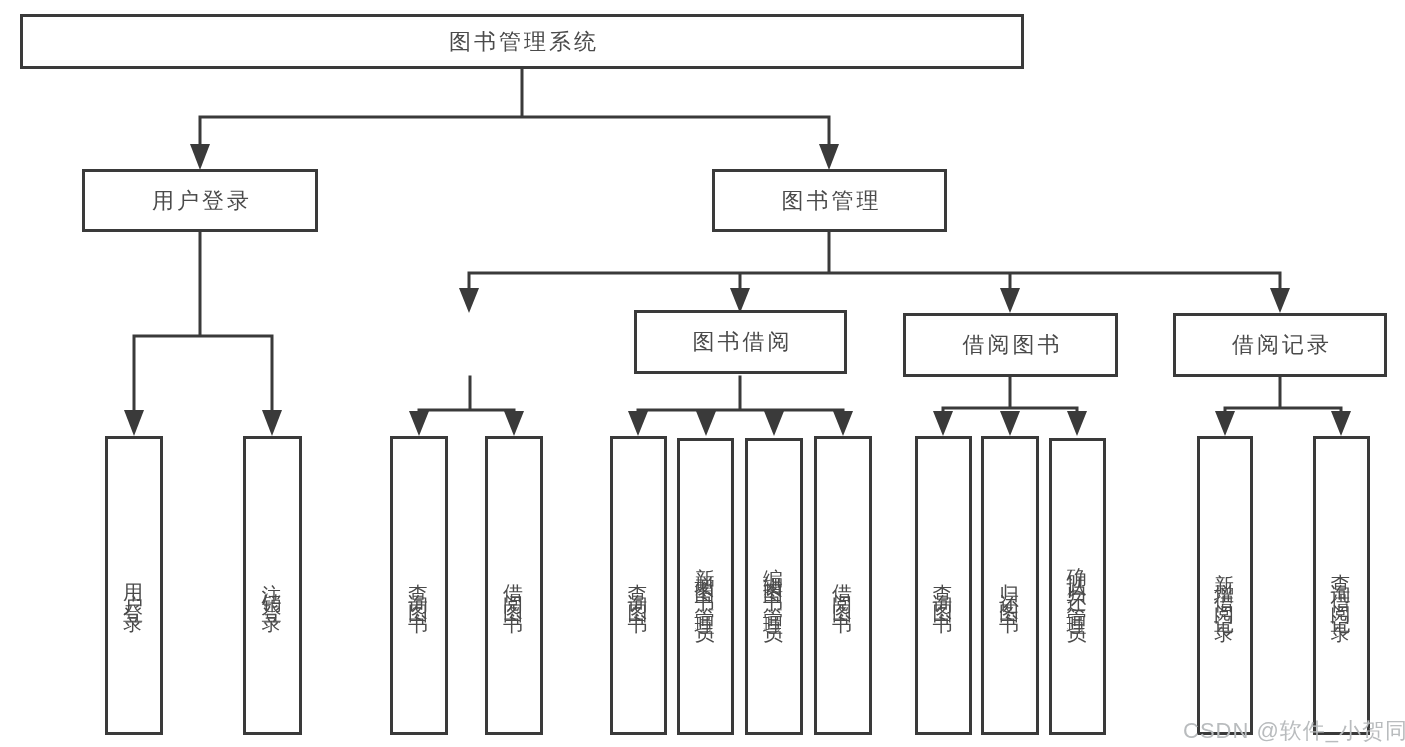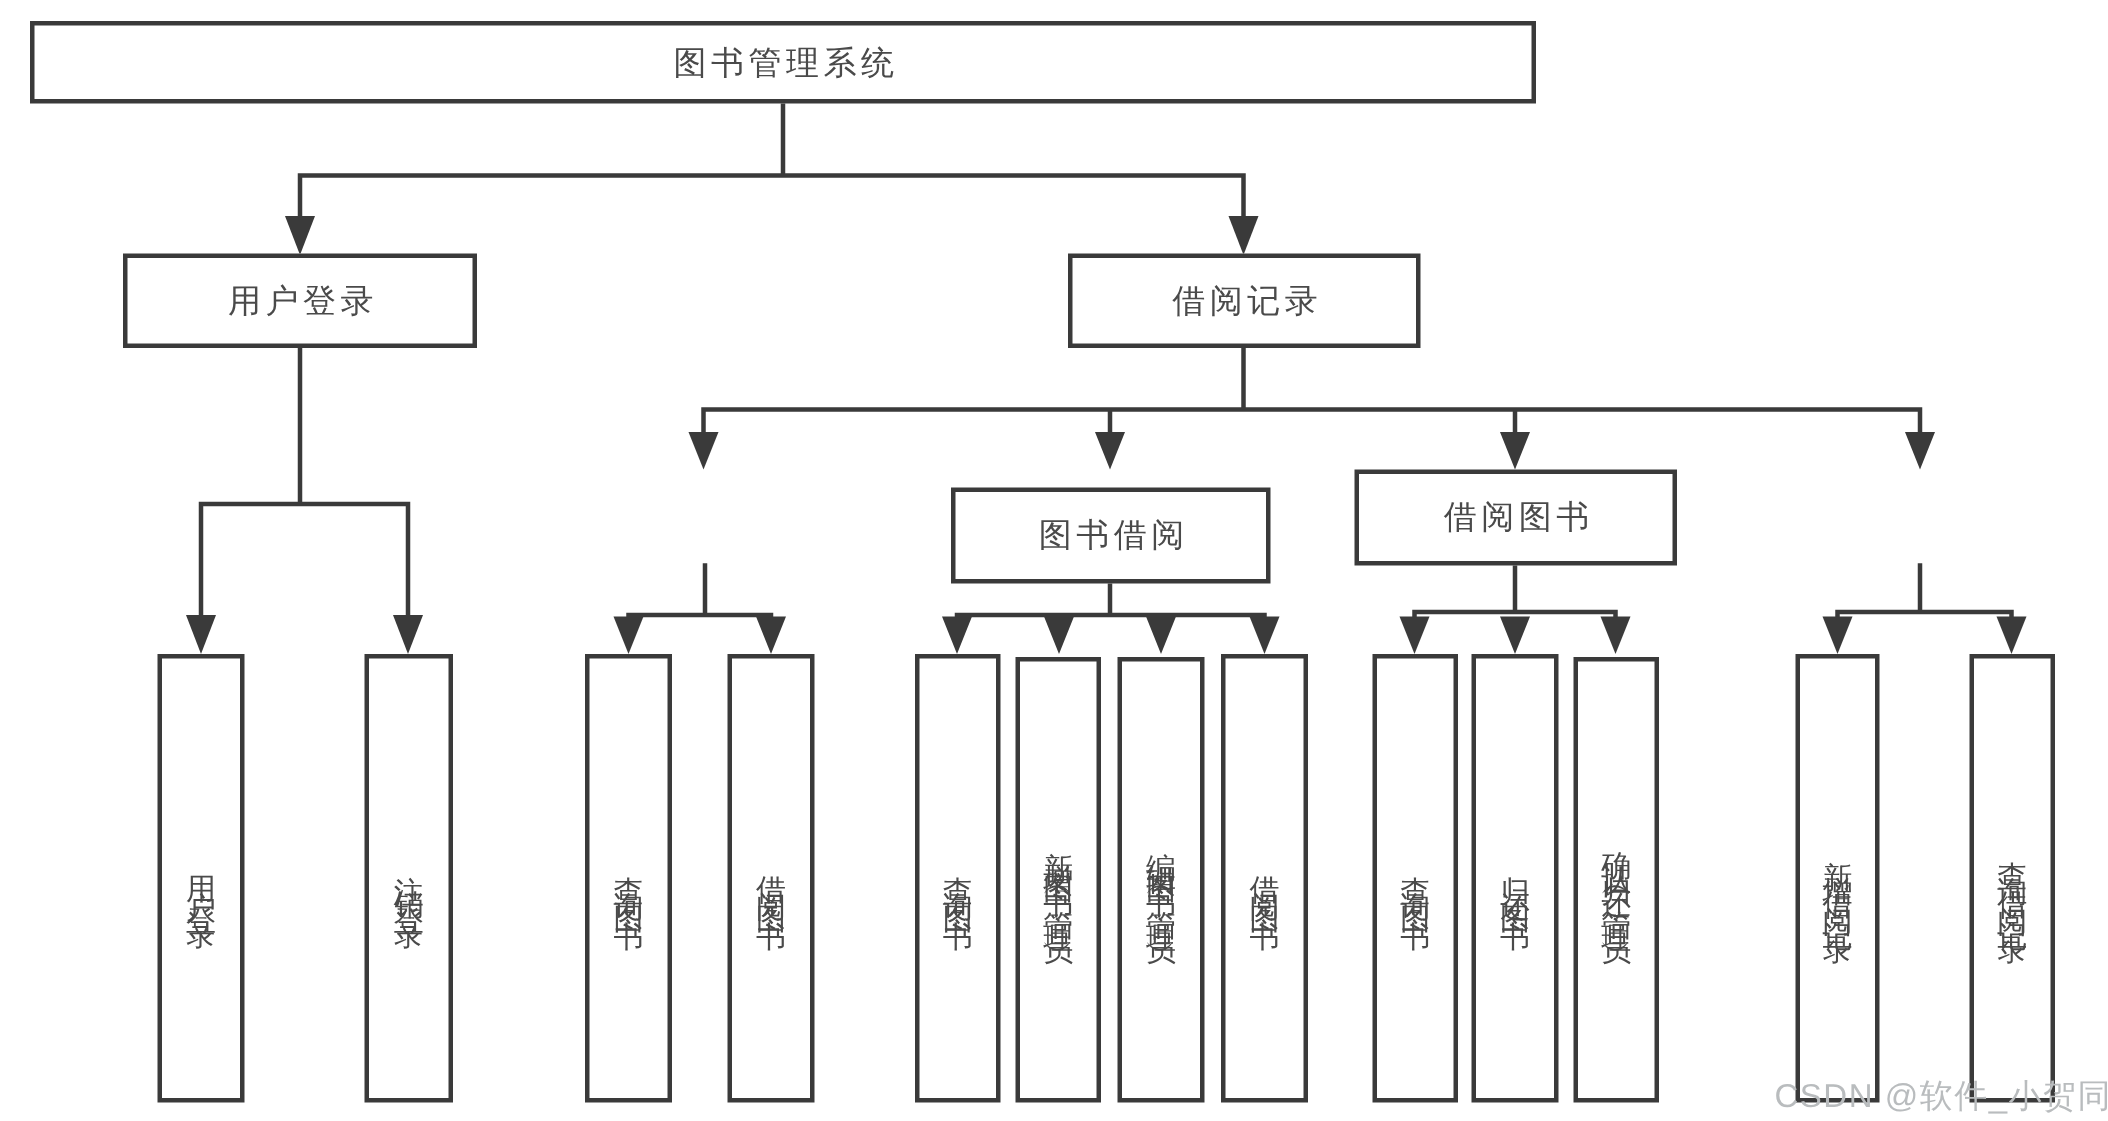--- a/index.html
+++ b/index.html
@@ -84,24 +84,25 @@
       <polygon points="1000,411 1020,411 1010,436"></polygon>
       <polygon points="1067,411 1087,411 1077,436"></polygon>
       <polygon points="1215,411 1235,411 1225,436"></polygon>
       <polygon points="1331,411 1351,411 1341,436"></polygon>
     </g>
   </svg>
 
   <div class="node h-node" style="left:20px; top:14px; width:1004px; height:55px;">图书管理系统</div>
 
   <div class="node h-node" style="left:82px; top:169px; width:236px; height:63px;">用户登录</div>
-  <div class="node h-node" style="left:712px; top:169px; width:235px; height:63px;">借阅记录</div>
+  <div class="node h-node" style="left:712px; top:169px; width:235px; height:63px;">图书管理</div>
 
-  <div class="node h-node" style="left:634px; top:325px; width:213px; height:64px;">图书借阅</div>
+  <div class="node h-node" style="left:634px; top:310px; width:213px; height:64px;">图书借阅</div>
   <div class="node h-node" style="left:903px; top:313px; width:215px; height:64px;">借阅图书</div>
+  <div class="node h-node" style="left:1173px; top:313px; width:214px; height:64px;">借阅记录</div>
 
   <div class="node v-node" style="left:105px; top:436px; width:58px; height:299px;">用户登录</div>
   <div class="node v-node" style="left:243px; top:436px; width:59px; height:299px;">注销登录</div>
 
   <div class="node v-node" style="left:390px; top:436px; width:58px; height:299px;">查询图书</div>
   <div class="node v-node" style="left:485px; top:436px; width:58px; height:299px;">借阅图书</div>
 
   <div class="node v-node" style="left:610px; top:436px; width:57px; height:299px;">查询图书</div>
   <div class="node v-node long" style="left:677px; top:438px; width:57px; height:297px;">新增图书（管理员）</div>
   <div class="node v-node long" style="left:745px; top:438px; width:58px; height:297px;">编辑图书（管理员）</div>

